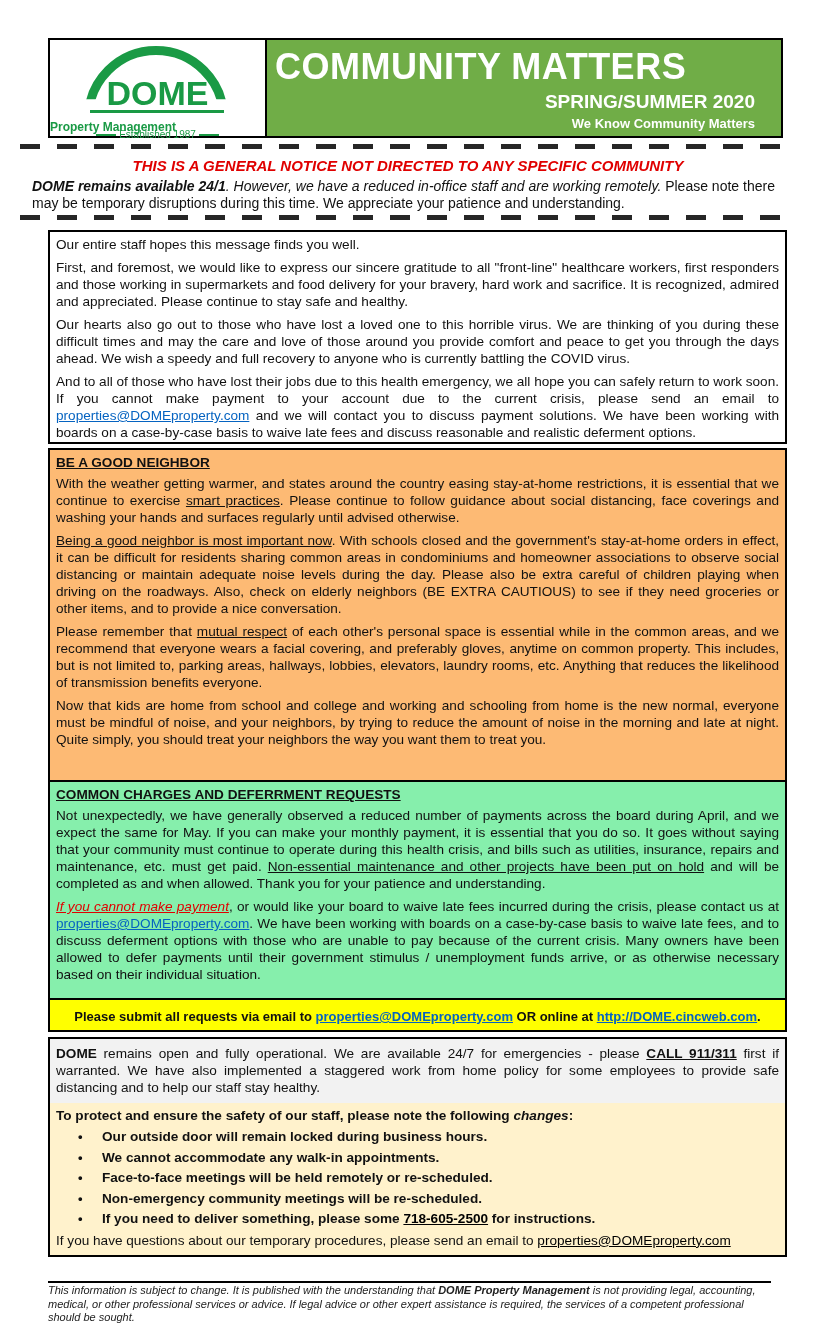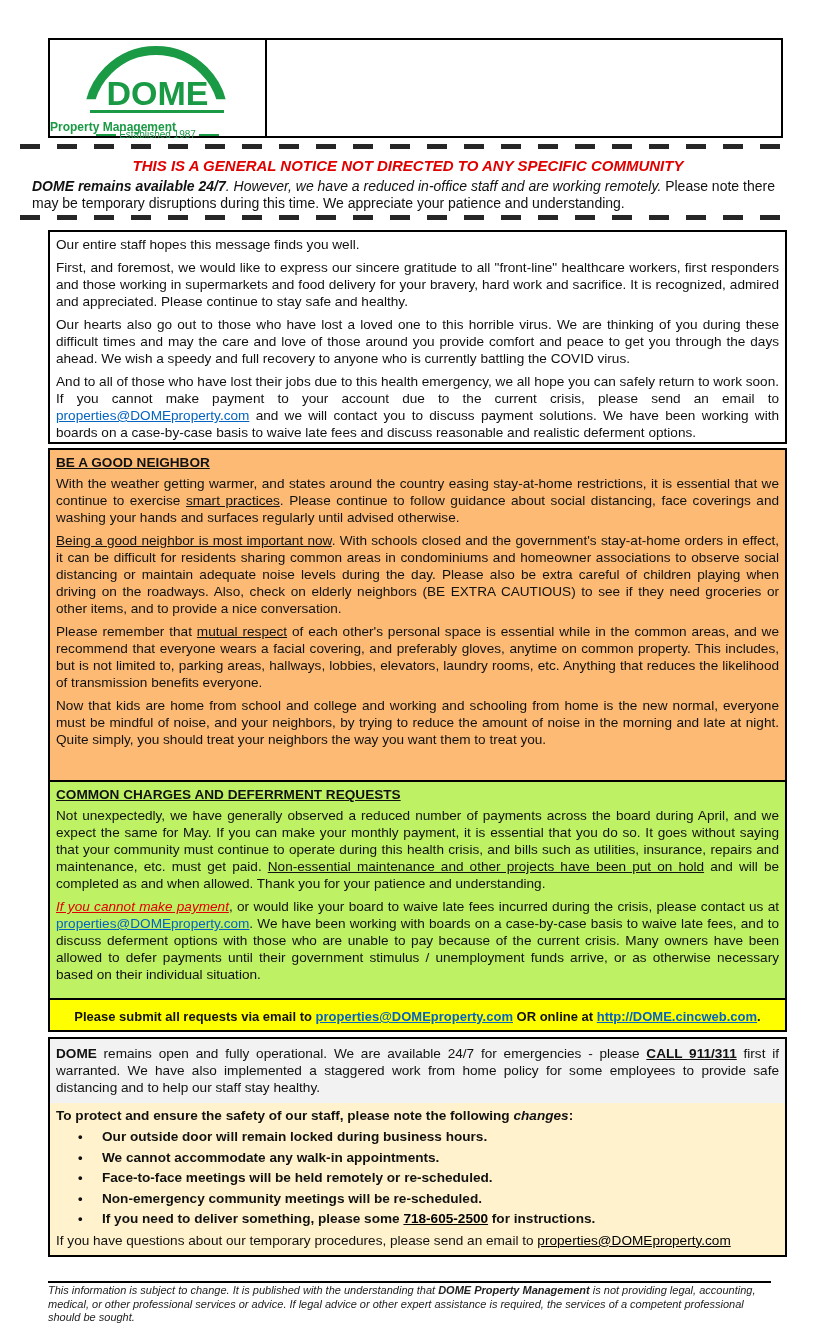--- a/index.html
+++ b/index.html
@@ -26,21 +26,21 @@
   .notice-title { position: absolute; left: 0; width: 816px; top: 157px; text-align: center; color: #e00000; font-weight: bold; font-style: italic; font-size: 15px; }
   .notice-body { position: absolute; left: 32px; width: 760px; top: 178px; font-size: 14px; line-height: 17px; text-align: left; }
   .notice-body b { font-style: italic; }
   .notice-body i { font-style: italic; }
 
   .box { position: absolute; left: 48px; width: 739px; border: 2px solid #000; padding: 4px 6px 4px 6px; font-size: 13.6px; line-height: 17px; text-align: justify; }
   .box p { margin-bottom: 6px; }
   .box p:last-child { margin-bottom: 0; }
   .box-intro { top: 230px; height: 214px; background: #fff; }
   .box-neighbor { top: 448px; height: 404px; background: #fdba74; }
-  .box-charges { top: 780px; height: 220px; background: #bef264; }
+  .box-charges { top: 780px; height: 220px; background: #86efac; }
   .box-submit { top: 998px; height: 34px; background: #ffff00; text-align: center; font-weight: bold; font-size: 13px; padding-top: 8px; }
   .box-ops { top: 1037px; height: 220px; background: #f2f2f2; padding: 0; }
   .ops-top { padding: 6px 6px 4px 6px; height: 64px; }
   .ops-bottom { background: #fff2cc; padding: 4px 6px; height: 152px; }
   .ops-head { font-weight: bold; font-size: 13.6px; text-align: left; }
   .ops-list { list-style: none; margin-top: 3px; }
   .ops-list li { font-weight: bold; font-size: 13.6px; line-height: 20.5px; padding-left: 46px; position: relative; text-align: left; }
   .ops-list li::before { content: "\2022"; position: absolute; left: 22px; font-size: 13px; }
   .ops-foot { margin-top: 2px; text-align: left; white-space: nowrap; }
 
@@ -58,26 +58,31 @@
 <body>
 
 <div class="header">
   <div class="logo-cell">
     <div class="logo-arc"></div>
     <div class="logo-dome">DOME</div>
     <div class="logo-rule"></div>
     <div class="logo-pm">Property Management</div>
     <div class="logo-est"><span>Established 1987</span></div>
   </div>
+  <div class="title-cell">
+    <div class="title-main">COMMUNITY MATTERS</div>
+    <div class="title-season">SPRING/SUMMER 2020</div>
+    <div class="title-tag">We Know Community Matters</div>
+  </div>
 </div>
 
 <div class="dash-row" style="top:144px;"></div>
 
 <div class="notice-title">THIS IS A GENERAL NOTICE NOT DIRECTED TO ANY SPECIFIC COMMUNITY</div>
-<div class="notice-body"><b>DOME remains available 24/7</b><i>. However, we have a reduced in-office staff and are working remotely.</i><span>  Please note there may be temporary disruptions during this time. We appreciate your patience and understanding.</span></div>
+<div class="notice-body"><b>DOME remains available 24/1</b><i>. However, we have a reduced in-office staff and are working remotely.</i><span>  Please note there may be temporary disruptions during this time. We appreciate your patience and understanding.</span></div>
 
 <div class="dash-row" style="top:215px;"></div>
 
 <div class="box box-intro">
   <p>Our entire staff hopes this message finds you well.</p>
   <p>First, and foremost, we would like to express our sincere gratitude to all "front-line" healthcare workers, first responders and those working in supermarkets and food delivery for your bravery, hard work and sacrifice.  It is recognized, admired and appreciated.  Please continue to stay safe and healthy.</p>
   <p>Our hearts also go out to those who have lost a loved one to this horrible virus.  We are thinking of you during these difficult times and may the care and love of those around you provide comfort and peace to get you through the days ahead.  We wish a speedy and full recovery to anyone who is currently battling the COVID virus.</p>
   <p><span>And to all of those who have lost their jobs due to this health emergency, we all hope you can safely return to work soon.  If you cannot make payment to your account due to the current crisis, please send an email to </span><a class="link">properties@DOMEproperty.com</a><span> and we will contact you to discuss payment solutions.  We have been working with boards on a case-by-case basis to waive late fees and discuss reasonable and realistic deferment options.</span></p>
 </div>
 

